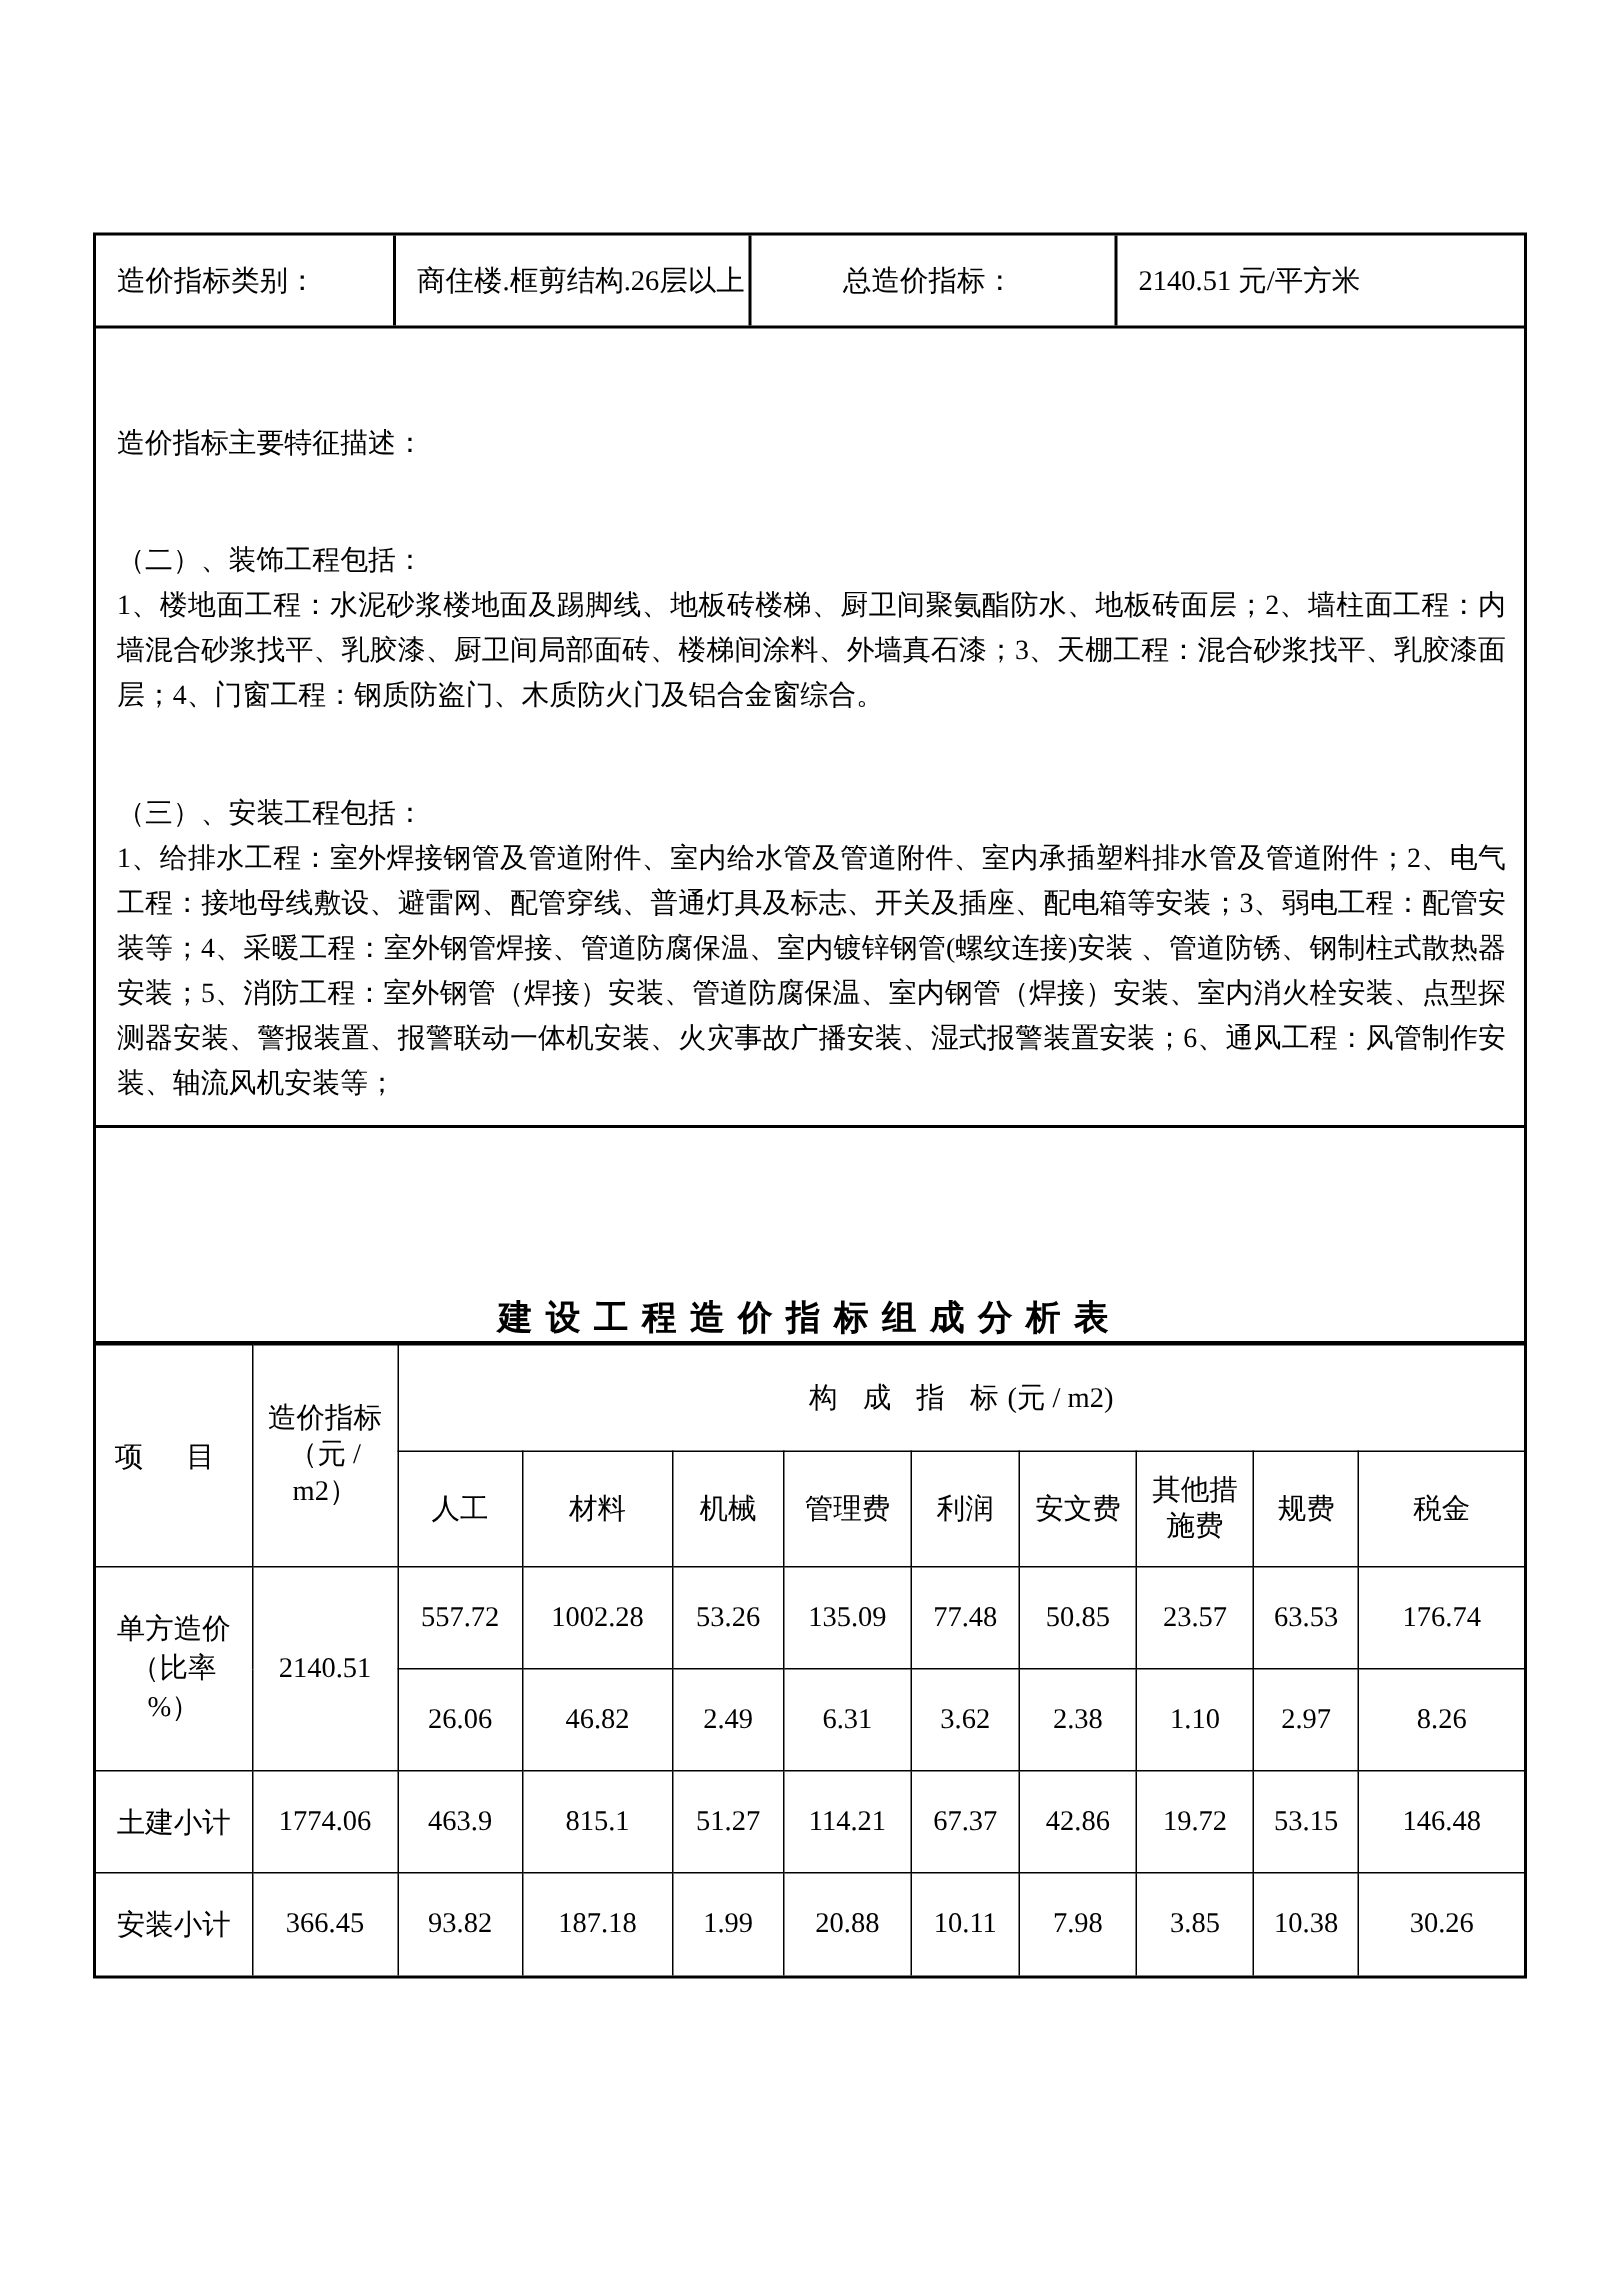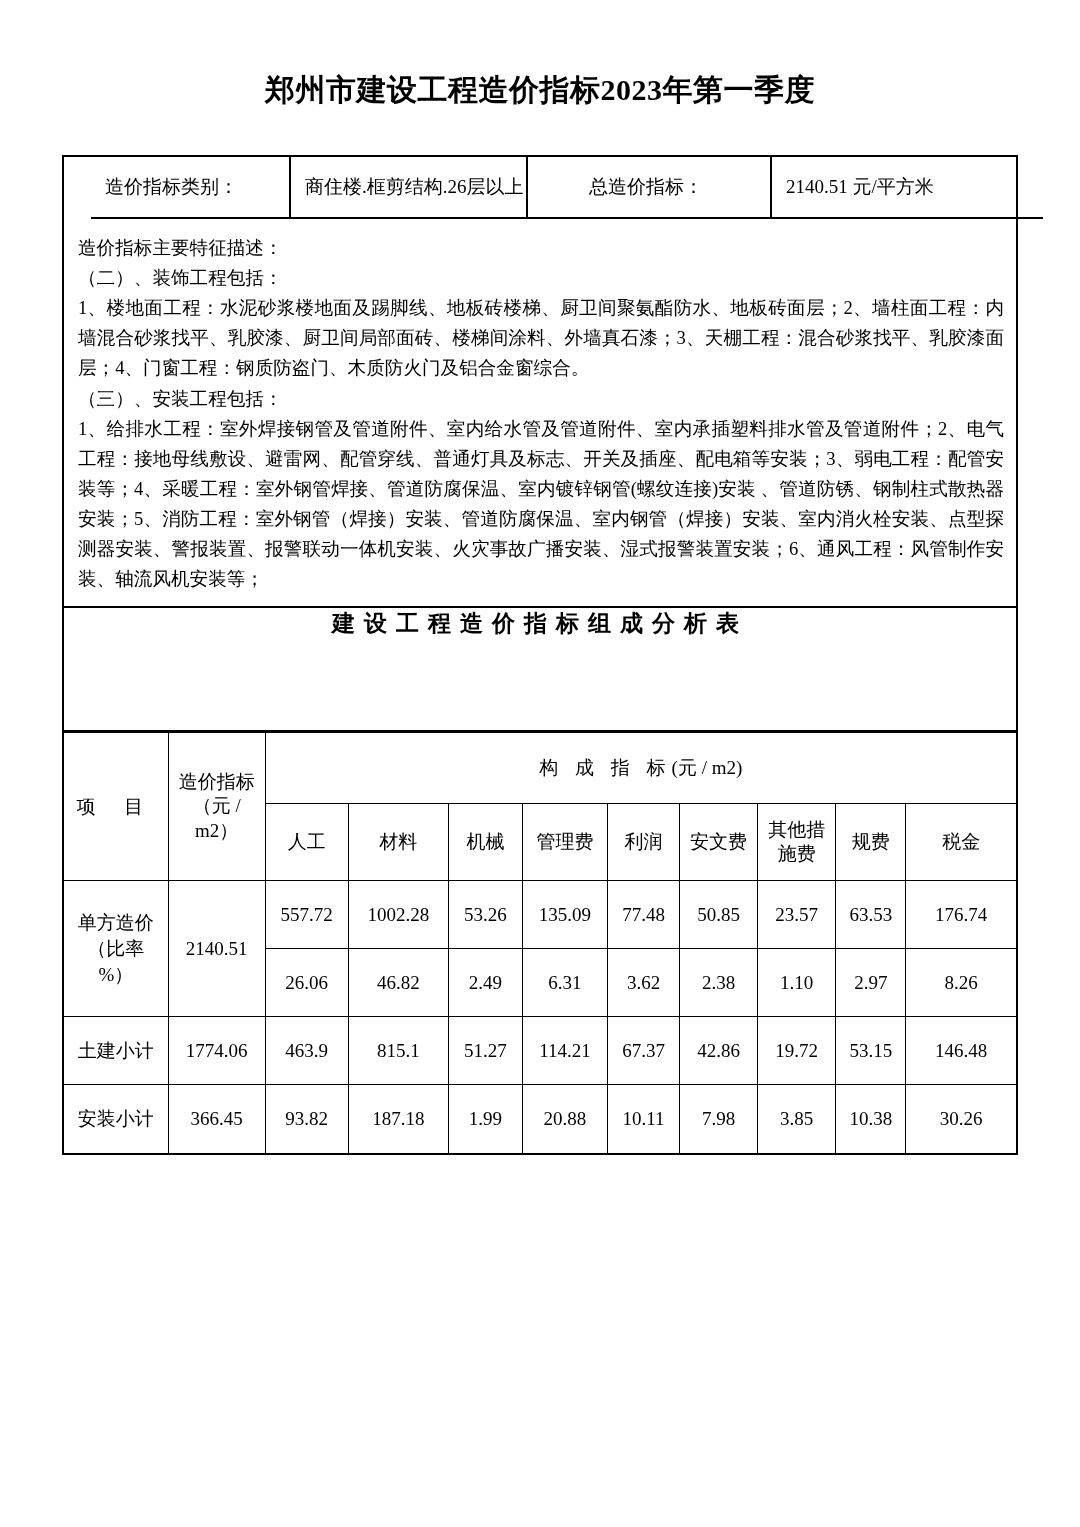--- a/index.html
+++ b/index.html
@@ -44,21 +44,20 @@
     box-sizing: border-box;
   }
 
   
   .meta-row {
     display: flex;
     width: 100%;
     box-sizing: border-box;
     border-bottom: 2.5px solid #000;
     height: 62px;
-    margin-left: 27px;
   }
   .meta-cell {
     display: flex;
     align-items: center;
     box-sizing: border-box;
     font-size: 19px;
     padding-left: 14px;
     padding-right: 6px;
     white-space: nowrap;
   }
@@ -73,29 +72,29 @@
     border-bottom: 2.5px solid #000;
     padding: 14px 12px 12px 14px;
     font-size: 18.6px;
     line-height: 1.62;
     text-align: justify;
   }
   .desc-line {
     margin: 0;
     white-space: normal;
   }
-  .desc-line.nowrap { white-space: nowrap; }
+  .desc-line.nowrap { white-space: nowrap; margin-top: 48px; }
 
   
   .section-banner {
     box-sizing: border-box;
     border-bottom: 2.5px solid #000;
-    height: 124px;
+    height: 144px;
     display: flex;
-    align-items: flex-start;
+    align-items: flex-end;
     justify-content: center;
   }
   .section-banner-text {
     font-size: 23px;
     font-weight: bold;
     letter-spacing: 9px;
     font-family: "Liberation Serif", "DejaVu Serif", serif;
   }
 
   
@@ -127,21 +126,20 @@
   .col-head { height: 72px; }
   .row-tall { height: 68px; }
   .row-label-stack { line-height: 1.36; }
   .cell-val { font-size: 19px; }
 </style>
 </head>
 <body>
 
 <div class="page">
 
-  <div class="doc-title">郑州市建设工程造价指标2023年第一季度</div>
 
   <div class="frame">
 
     <div class="meta-row">
       <div class="meta-cell meta-label-1">造价指标类别：</div>
       <div class="meta-cell meta-value-1">商住楼.框剪结构.26层以上</div>
       <div class="meta-cell meta-label-2">总造价指标：</div>
       <div class="meta-cell meta-value-2">2140.51 元/平方米</div>
     </div>
 

